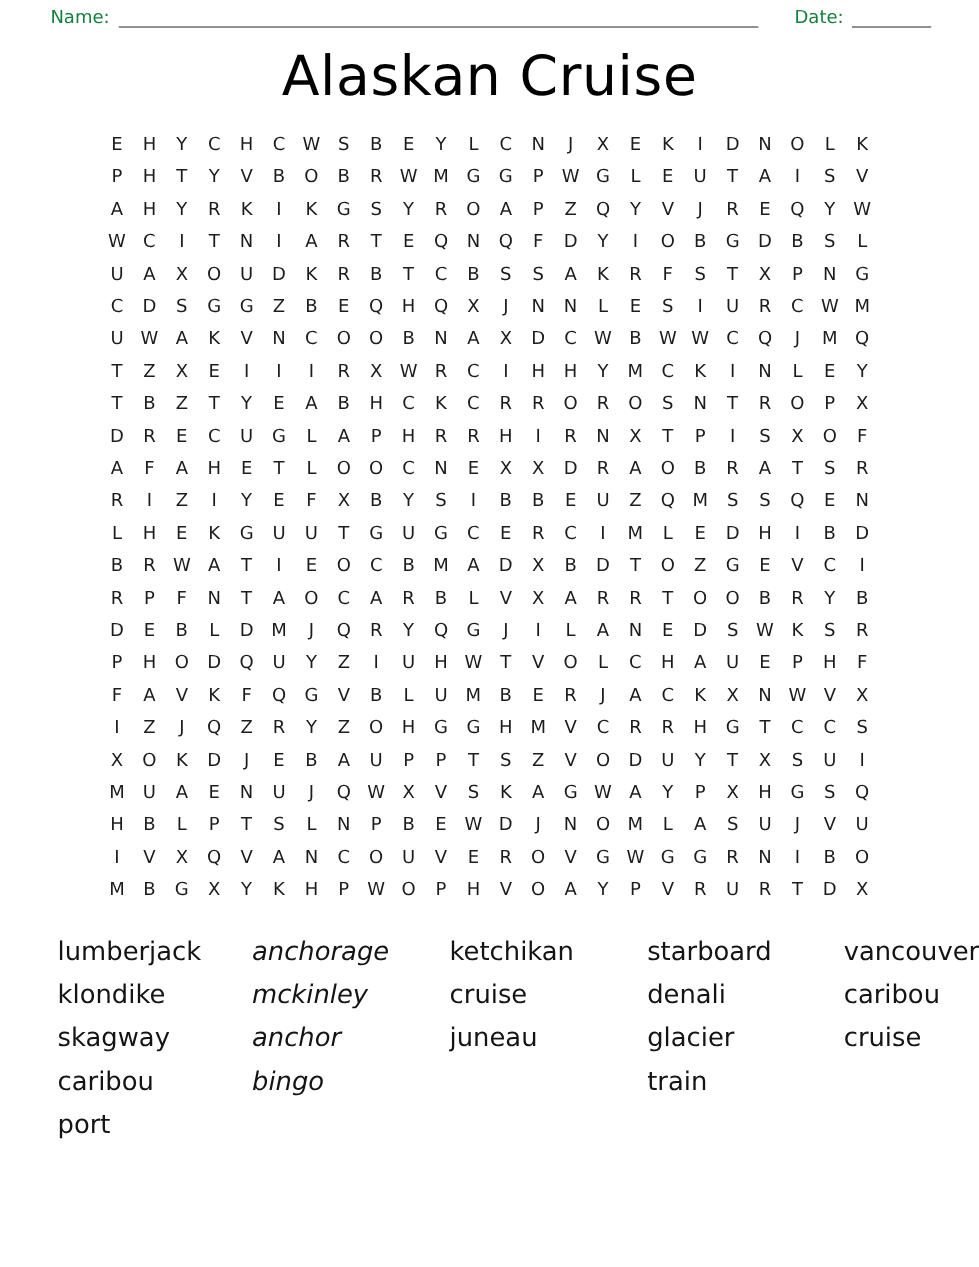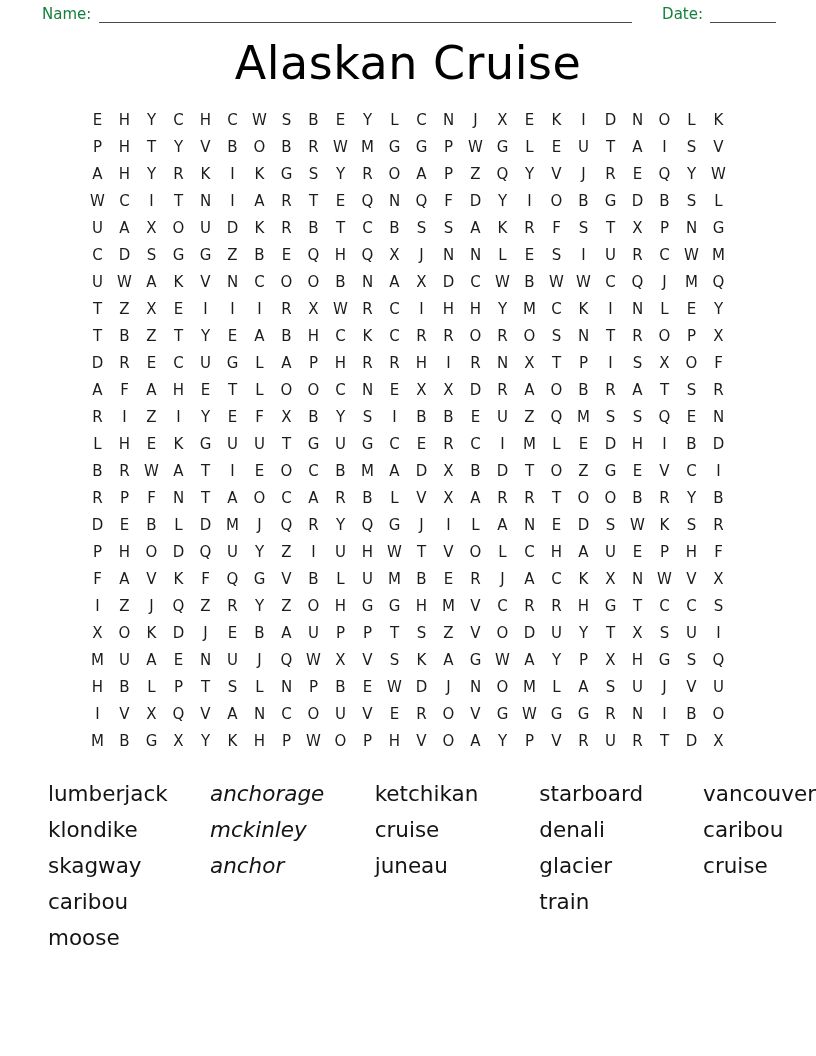--- a/index.html
+++ b/index.html
@@ -732,26 +732,27 @@
         <span class="grid-cell">X</span>
       </div>
     </div>
 
   <div class="word-list">
       <div class="word-col">
         <div class="word-item">lumberjack</div>
         <div class="word-item">klondike</div>
         <div class="word-item">skagway</div>
         <div class="word-item">caribou</div>
-        <div class="word-item">moose</div>
+        <div class="word-item">port</div>
       </div>
       <div class="word-col">
         <div class="word-item">anchorage</div>
         <div class="word-item">mckinley</div>
         <div class="word-item">anchor</div>
+        <div class="word-item">bingo</div>
       </div>
       <div class="word-col">
         <div class="word-item">ketchikan</div>
         <div class="word-item">cruise</div>
         <div class="word-item">juneau</div>
       </div>
       <div class="word-col">
         <div class="word-item">starboard</div>
         <div class="word-item">denali</div>
         <div class="word-item">glacier</div>

